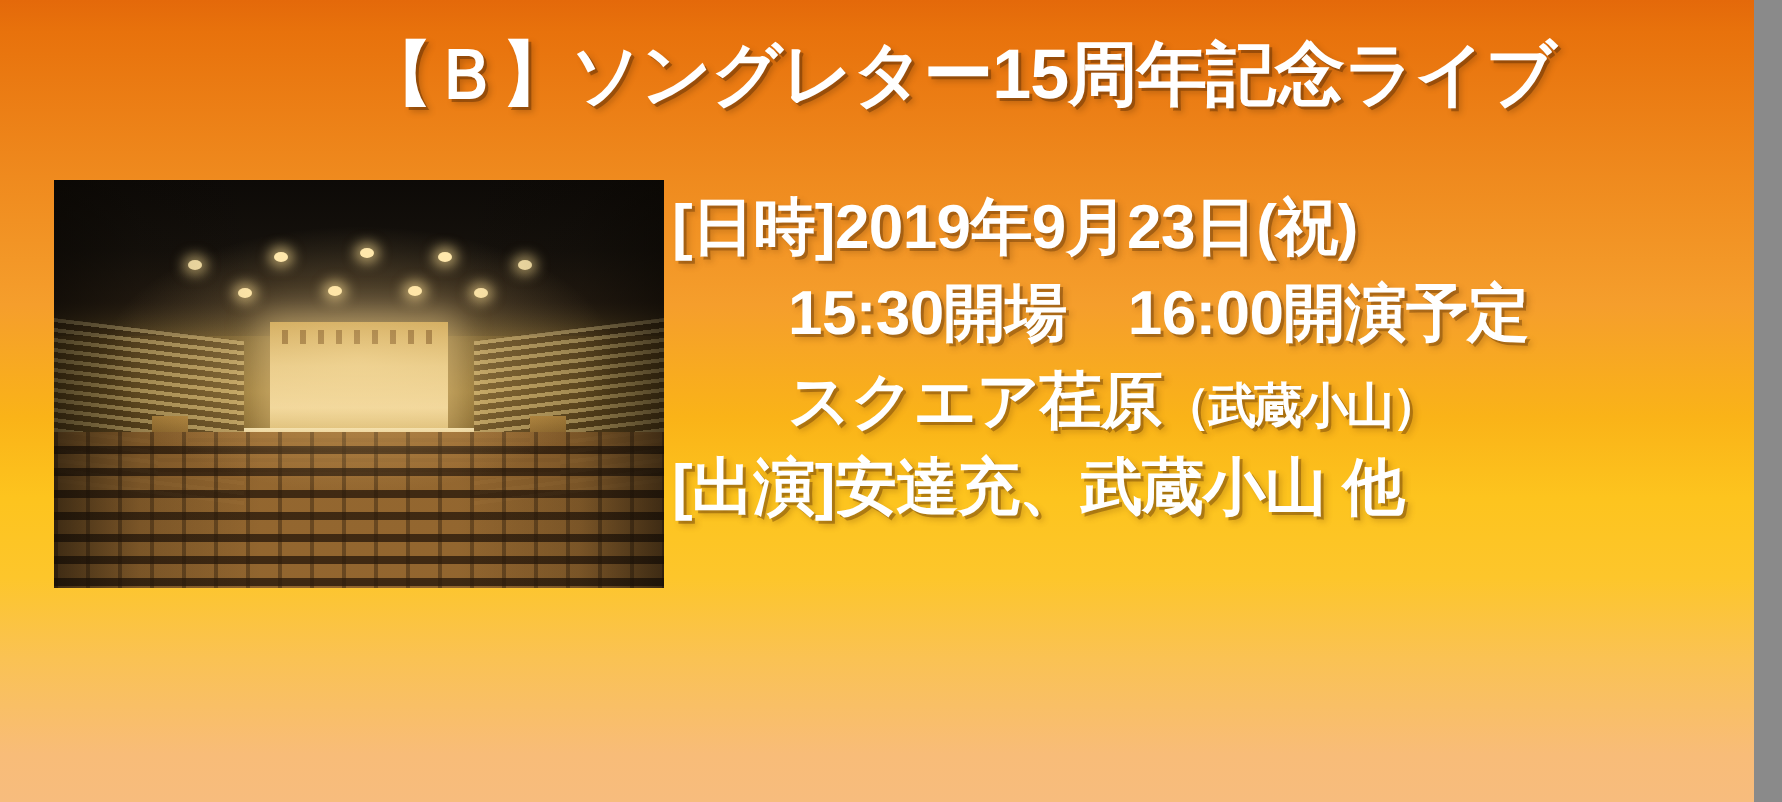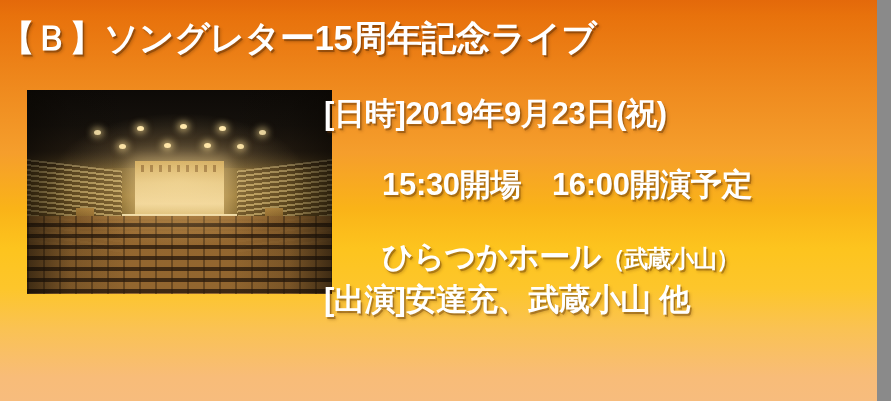--- a/index.html
+++ b/index.html
@@ -32,21 +32,21 @@
         #f7bc7d 100%
     );
   }
 
   
   .title {
     position: absolute;
     top: 16px;
     left: 0;
     width: 778px;
-    text-align: left;
+    text-align: right;
     color: #ffffff;
     font-size: 35px;
     font-weight: bold;
     letter-spacing: -0.5px;
     line-height: 1.25;
     white-space: nowrap;
     text-shadow:
        1.5px 1.5px 0 rgba(90,45,5,0.45),
        2.5px 2.5px 3px rgba(90,45,5,0.30);
   }
@@ -199,35 +199,35 @@
   .balcony-rail {
     position: absolute;
     background: linear-gradient(to bottom, #b98a3e, #7a5623);
   }
   .rail-l { left: 16%; top: 58%; width: 6%;  height: 9%; }
   .rail-r { right: 16%; top: 58%; width: 6%; height: 9%; }
 
   
   .details {
     position: absolute;
-    left: 324px;
+    left: 336px;
     top: 92px;
     width: 520px;
     color: #ffffff;
     font-size: 31px;
     font-weight: bold;
     line-height: 1.40;
     letter-spacing: -0.3px;
     white-space: nowrap;
     text-shadow:
        1.5px 1.5px 0 rgba(95,50,6,0.40),
        2.5px 2.5px 3px rgba(95,50,6,0.26);
   }
   .line { display: block; }
-  .line.indent { padding-left: 58px; margin-top: 28px; }
+  .line.indent { padding-left: 58px; }
   .small { font-size: 24px; letter-spacing: -1px; text-align: right; }
 </style>
 </head>
 <body>
 
 <div class="poster">
 
   <div class="title">【Ｂ】ソングレター15周年記念ライブ</div>
 
   <div class="photo-wrap">
@@ -252,17 +252,17 @@
     <div class="seats-far"></div>
     <div class="balcony-rail rail-l"></div>
     <div class="balcony-rail rail-r"></div>
     <div class="seats"></div>
     <div class="photo-vignette"></div>
   </div>
 
   <div class="details">
     <span class="line">[日時]2019年9月23日(祝)</span>
     <span class="line indent">15:30開場　16:00開演予定</span>
-    <span class="line indent"><span>ひらつかホール</span><span class="small">（武蔵小山）</span></span>
+    <span class="line indent"><span>スクエア荏原</span><span class="small">（武蔵小山）</span></span>
     <span class="line">[出演]安達充、武蔵小山 他</span>
   </div>
 
 </div>
 
 </body></html>

